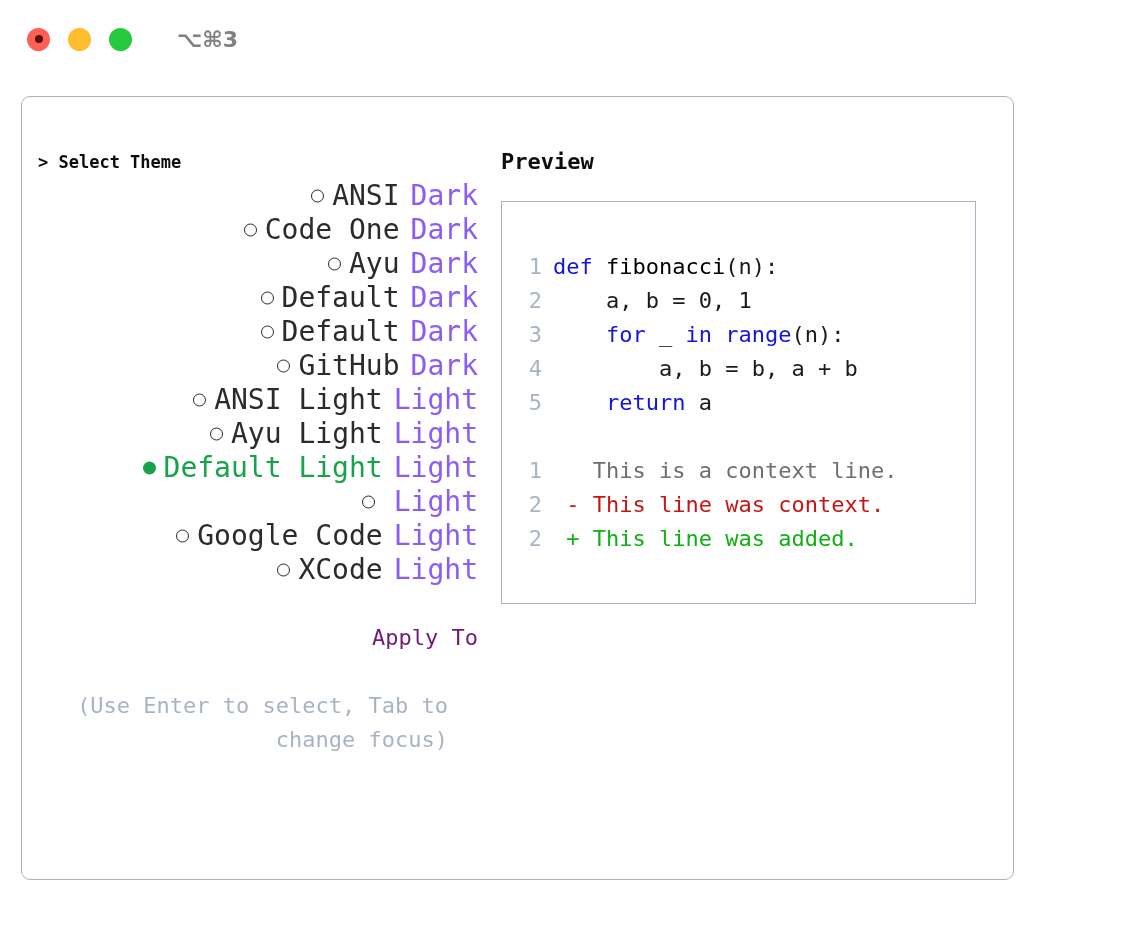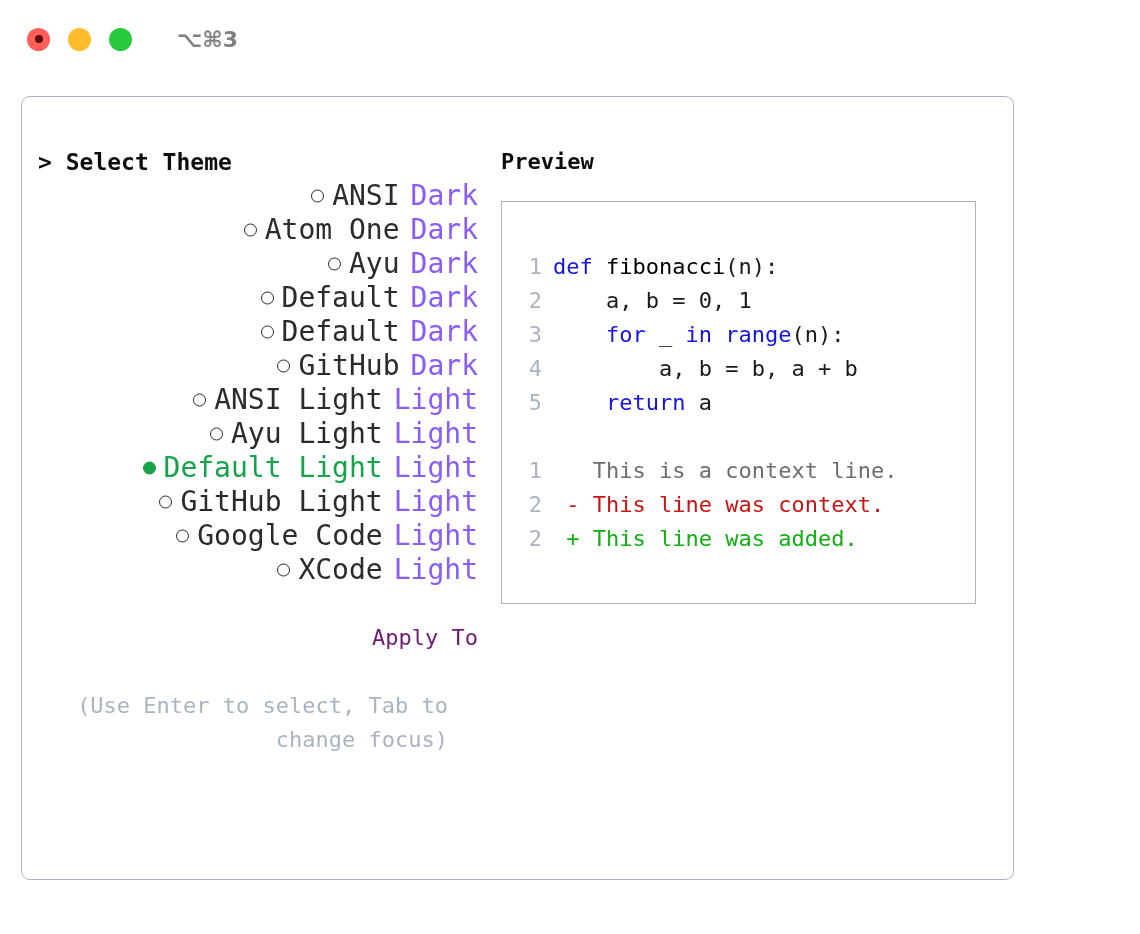--- a/index.html
+++ b/index.html
@@ -81,21 +81,21 @@
   }
 
   
   .left-col {
     position: absolute;
     left: 16px;
     top: 48px;
     width: 440px;
   }
   .section-title {
-    font-size: 23px;
+    font-size: 17px;
     font-weight: bold;
     color: #0d0d0d;
     line-height: 34px;
     white-space: pre;
   }
   .theme-row {
     display: flex;
     align-items: center;
     height: 34px;
     line-height: 34px;
@@ -220,29 +220,29 @@
     </div>
     <div class="shortcut">⌥⌘3</div>
   </div>
 
   <div class="panel">
 
     <div class="left-col">
       <div class="section-title">&gt; Select Theme</div>
       <div id="theme-list">
           <div class="theme-row"><span class="marker"><span class="dot hollow"></span></span><span class="theme-name">ANSI</span><span class="theme-variant">Dark</span></div>
-          <div class="theme-row"><span class="marker"><span class="dot hollow"></span></span><span class="theme-name">Atom One</span><span class="theme-variant">Dark</span></div>
+          <div class="theme-row"><span class="marker"><span class="dot hollow"></span></span><span class="theme-name">Code One</span><span class="theme-variant">Dark</span></div>
           <div class="theme-row"><span class="marker"><span class="dot hollow"></span></span><span class="theme-name">Ayu</span><span class="theme-variant">Dark</span></div>
           <div class="theme-row"><span class="marker"><span class="dot hollow"></span></span><span class="theme-name">Default</span><span class="theme-variant">Dark</span></div>
           <div class="theme-row"><span class="marker"><span class="dot hollow"></span></span><span class="theme-name">Default</span><span class="theme-variant">Dark</span></div>
           <div class="theme-row"><span class="marker"><span class="dot hollow"></span></span><span class="theme-name">GitHub</span><span class="theme-variant">Dark</span></div>
           <div class="theme-row"><span class="marker"><span class="dot hollow"></span></span><span class="theme-name">ANSI Light</span><span class="theme-variant">Light</span></div>
           <div class="theme-row"><span class="marker"><span class="dot hollow"></span></span><span class="theme-name">Ayu Light</span><span class="theme-variant">Light</span></div>
           <div class="theme-row selected"><span class="marker"><span class="dot filled"></span></span><span class="theme-name">Default Light</span><span class="theme-variant">Light</span></div>
-          <div class="theme-row"><span class="marker"><span class="dot hollow"></span></span><span class="theme-name">GitHub Light</span><span class="theme-variant">Light</span></div>
+          <div class="theme-row"><span class="marker"><span class="dot hollow"></span></span><span class="theme-variant">Light</span></div>
           <div class="theme-row"><span class="marker"><span class="dot hollow"></span></span><span class="theme-name">Google Code</span><span class="theme-variant">Light</span></div>
           <div class="theme-row"><span class="marker"><span class="dot hollow"></span></span><span class="theme-name">XCode</span><span class="theme-variant">Light</span></div>
         </div>
       <div class="spacer-row"></div>
       <div class="apply-title">Apply To</div>
       <div class="hint">(Use Enter to select, Tab to change focus)</div>
     </div>
 
     <div class="right-col">
       <div class="preview-title">Preview</div>

